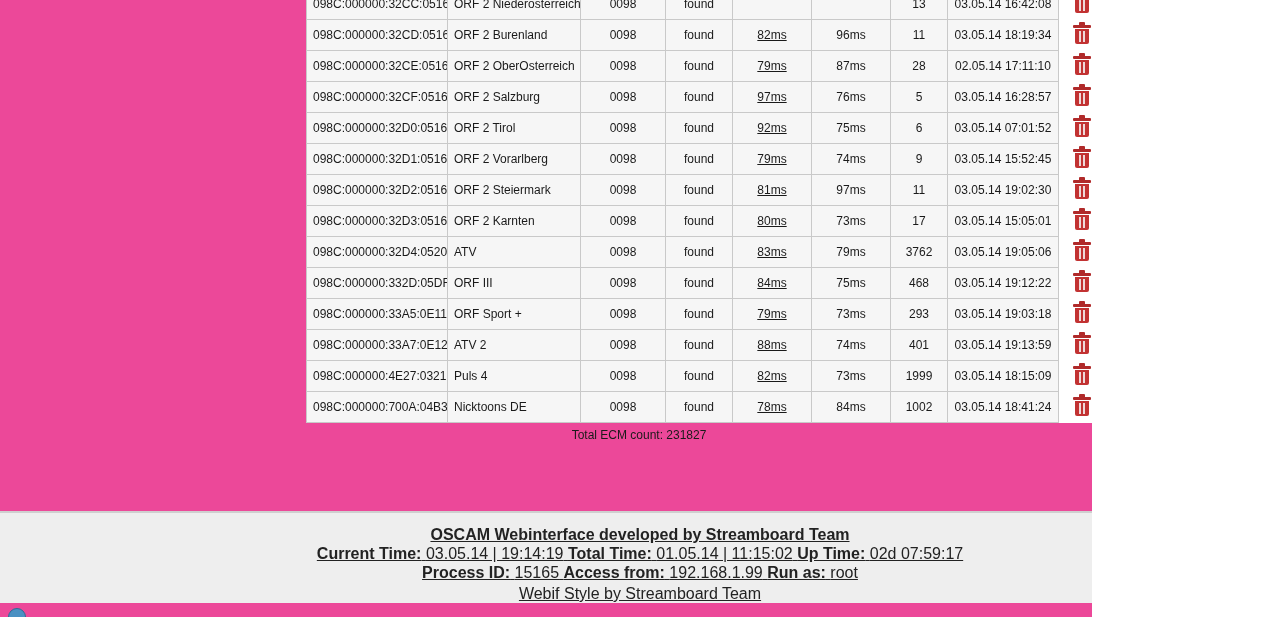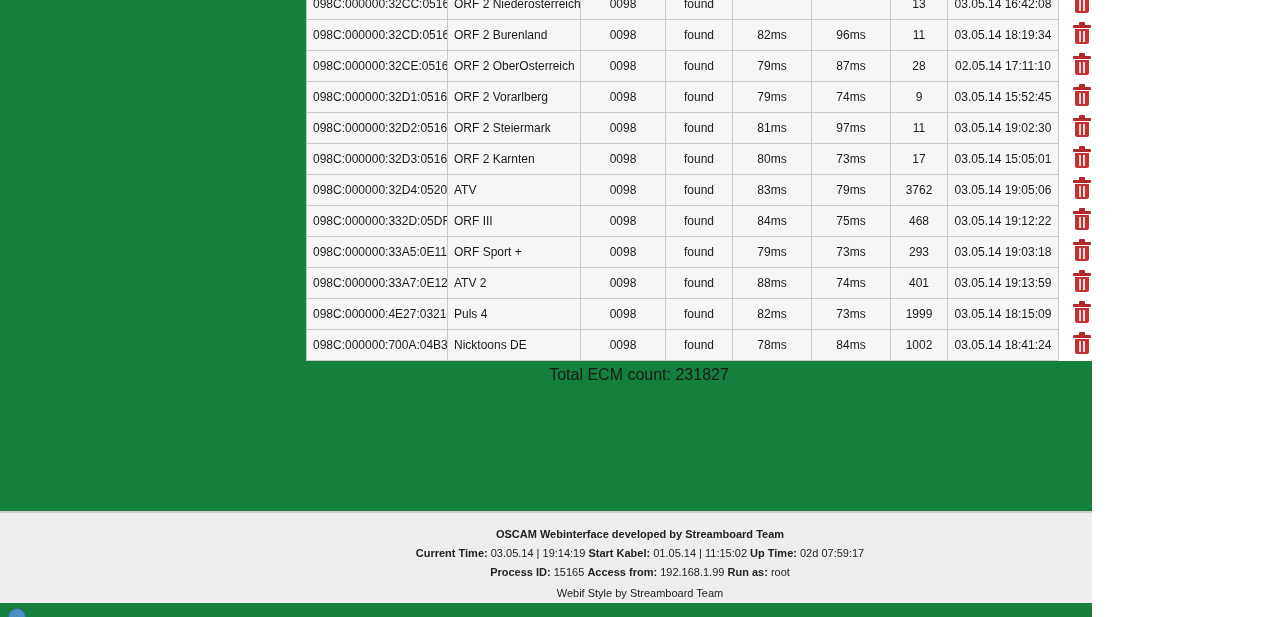--- a/index.html
+++ b/index.html
@@ -8,21 +8,21 @@
     background: #ffffff;
     font-family: "Liberation Sans", sans-serif;
     font-size: 12px;
     color: #000000;
   }
   #page {
     position: relative;
     width: 1092px;
     height: 617px;
     overflow: hidden;
-    background: #15803d;
+    background: #ec4899;
   }
   .table-wrap {
     position: absolute;
     left: 306px;
     top: -12px;
     width: 666px;
   }
   table.ecm {
     border-collapse: collapse;
     width: 666px;
@@ -36,21 +36,21 @@
     color: #1a1a1a;
     background: #f6f6f6;
     vertical-align: middle;
     white-space: nowrap;
     overflow: hidden;
   }
   .c-caid    { width: 128px; text-align: left; }
   .c-channel { width: 120px; text-align: left; }
   .c-srvid   { width: 72px;  text-align: center; }
   .c-status  { width: 54px;  text-align: center; }
-  .c-time1   { width: 66px;  text-align: center; }
+  .c-time1   { width: 66px;  text-align: center; text-decoration: underline; }
   .c-time2   { width: 66px;  text-align: center; }
   .c-count   { width: 44px;  text-align: center; }
   .c-date    { width: 98px;  text-align: center; }
   .c-del     { width: 34px;  text-align: center; background: #ffffff !important; border: none !important; }
 
   td.c-del { padding: 0; }
 
   .trash {
     display: inline-block;
     width: 18px;
@@ -87,40 +87,41 @@
     top: 2px;
     width: 2px; height: 11px;
     background: #efd9d9;
   }
   .trash .can::before { left: 4px; }
   .trash .can::after  { left: 8px; }
 
   .total-row {
     width: 666px;
     text-align: center;
-    font-size: 16px;
+    font-size: 12px;
     color: #1a1a1a;
     padding: 5px 0 16px 0;
   }
 
   .footer {
     position: absolute;
     left: 0;
     top: 511px;
     width: 1280px;
     background: #eeeeee;
     border-top: 2px solid #cfcfcf;
     padding-top: 12px;
     box-sizing: border-box;
   }
   .footer .line {
     text-align: center;
-    font-size: 11px;
+    font-size: 16px;
     color: #222222;
     line-height: 19px;
+    text-decoration: underline;
   }
   .footer .line b { font-weight: bold; }
   .footer .dev { font-weight: bold; }
   .footer .style-line { padding-top: 2px; }
 
   .page-bottom-icon {
     position: absolute;
     left: 8px;
     top: 608px;
     width: 16px;
@@ -165,20 +166,42 @@
             <td class="c-channel">ORF 2 OberOsterreich</td>
             <td class="c-srvid">0098</td>
             <td class="c-status">found</td>
             <td class="c-time1">79ms</td>
             <td class="c-time2">87ms</td>
             <td class="c-count">28</td>
             <td class="c-date">02.05.14 17:11:10</td>
             <td class="c-del"><span class="trash"><span class="handle"></span><span class="lid"></span><span class="can"></span></span></td>
           </tr>
           <tr>
+            <td class="c-caid">098C:000000:32CF:0516</td>
+            <td class="c-channel">ORF 2 Salzburg</td>
+            <td class="c-srvid">0098</td>
+            <td class="c-status">found</td>
+            <td class="c-time1">97ms</td>
+            <td class="c-time2">76ms</td>
+            <td class="c-count">5</td>
+            <td class="c-date">03.05.14 16:28:57</td>
+            <td class="c-del"><span class="trash"><span class="handle"></span><span class="lid"></span><span class="can"></span></span></td>
+          </tr>
+          <tr>
+            <td class="c-caid">098C:000000:32D0:0516</td>
+            <td class="c-channel">ORF 2 Tirol</td>
+            <td class="c-srvid">0098</td>
+            <td class="c-status">found</td>
+            <td class="c-time1">92ms</td>
+            <td class="c-time2">75ms</td>
+            <td class="c-count">6</td>
+            <td class="c-date">03.05.14 07:01:52</td>
+            <td class="c-del"><span class="trash"><span class="handle"></span><span class="lid"></span><span class="can"></span></span></td>
+          </tr>
+          <tr>
             <td class="c-caid">098C:000000:32D1:0516</td>
             <td class="c-channel">ORF 2 Vorarlberg</td>
             <td class="c-srvid">0098</td>
             <td class="c-status">found</td>
             <td class="c-time1">79ms</td>
             <td class="c-time2">74ms</td>
             <td class="c-count">9</td>
             <td class="c-date">03.05.14 15:52:45</td>
             <td class="c-del"><span class="trash"><span class="handle"></span><span class="lid"></span><span class="can"></span></span></td>
           </tr>
@@ -273,21 +296,21 @@
         </tbody>
     </table>
     <div class="total-row">Total ECM count: 231827</div>
   </div>
 
   <div class="footer">
     <div class="line dev">OSCAM Webinterface developed by Streamboard Team</div>
     <div class="line">
       <b>Current Time:</b>
       <span>03.05.14 | 19:14:19</span>
-      <b>Start Kabel:</b>
+      <b>Total Time:</b>
       <span>01.05.14 | 11:15:02</span>
       <b>Up Time:</b>
       <span>02d 07:59:17</span>
     </div>
     <div class="line">
       <b>Process ID:</b>
       <span>15165</span>
       <b>Access from:</b>
       <span>192.168.1.99</span>
       <b>Run as:</b>

